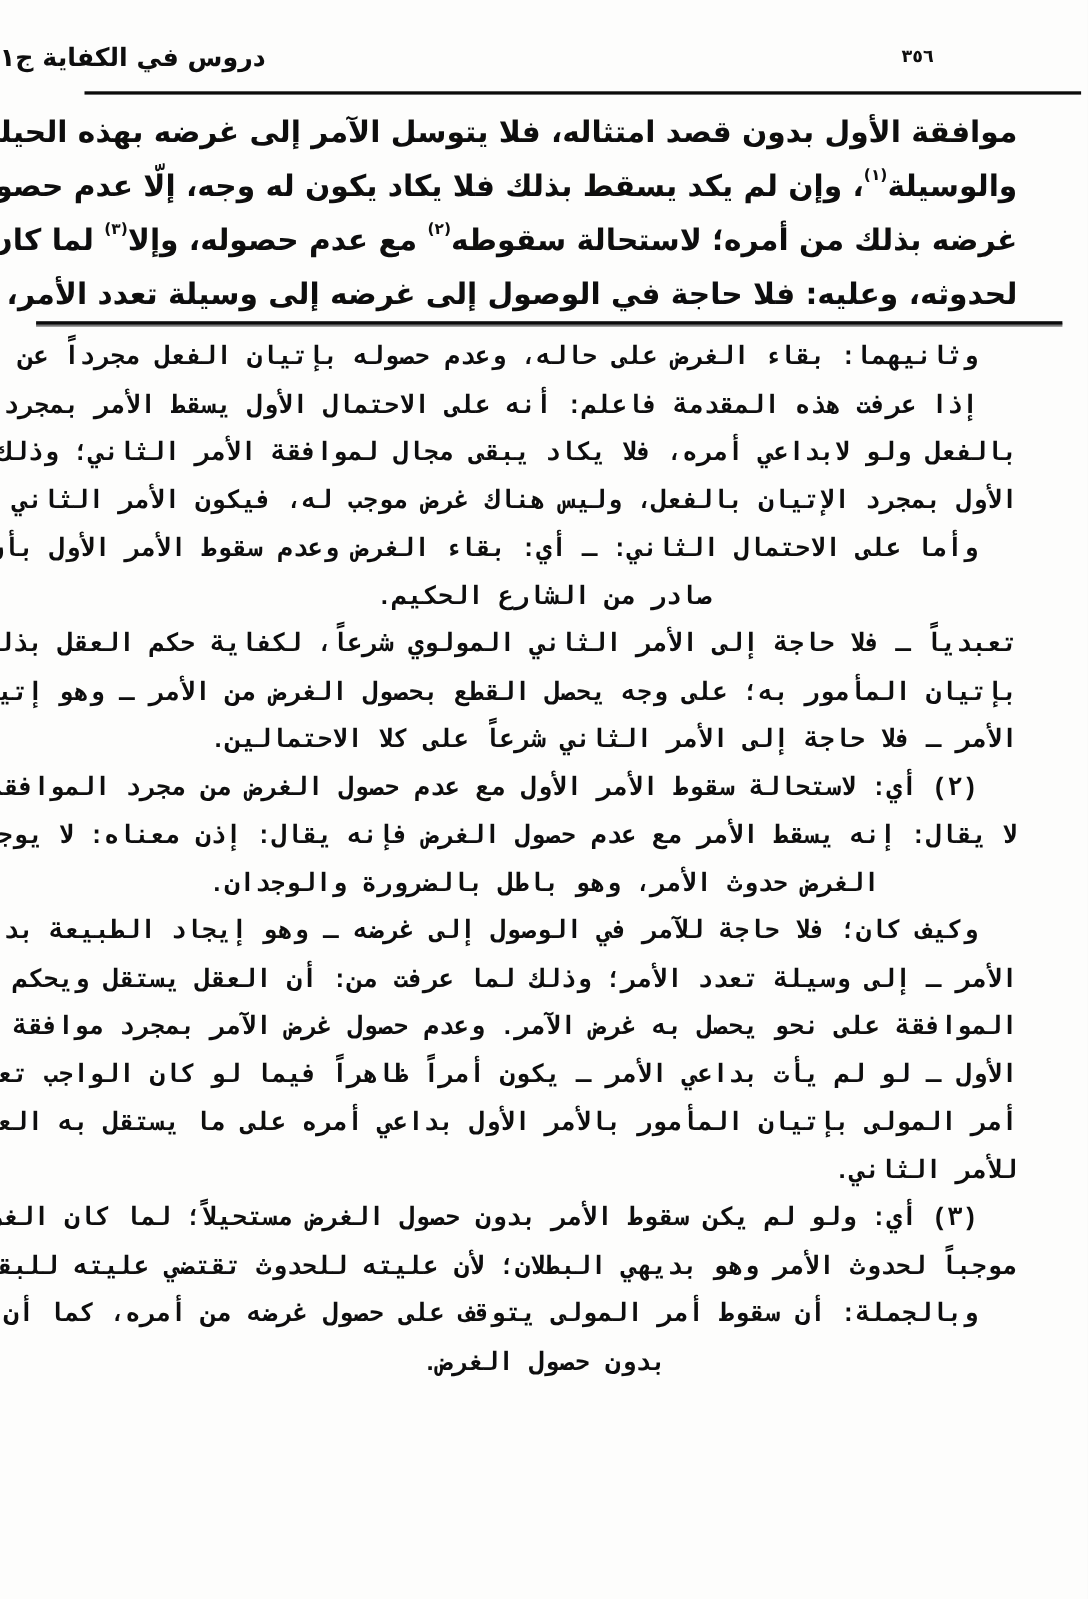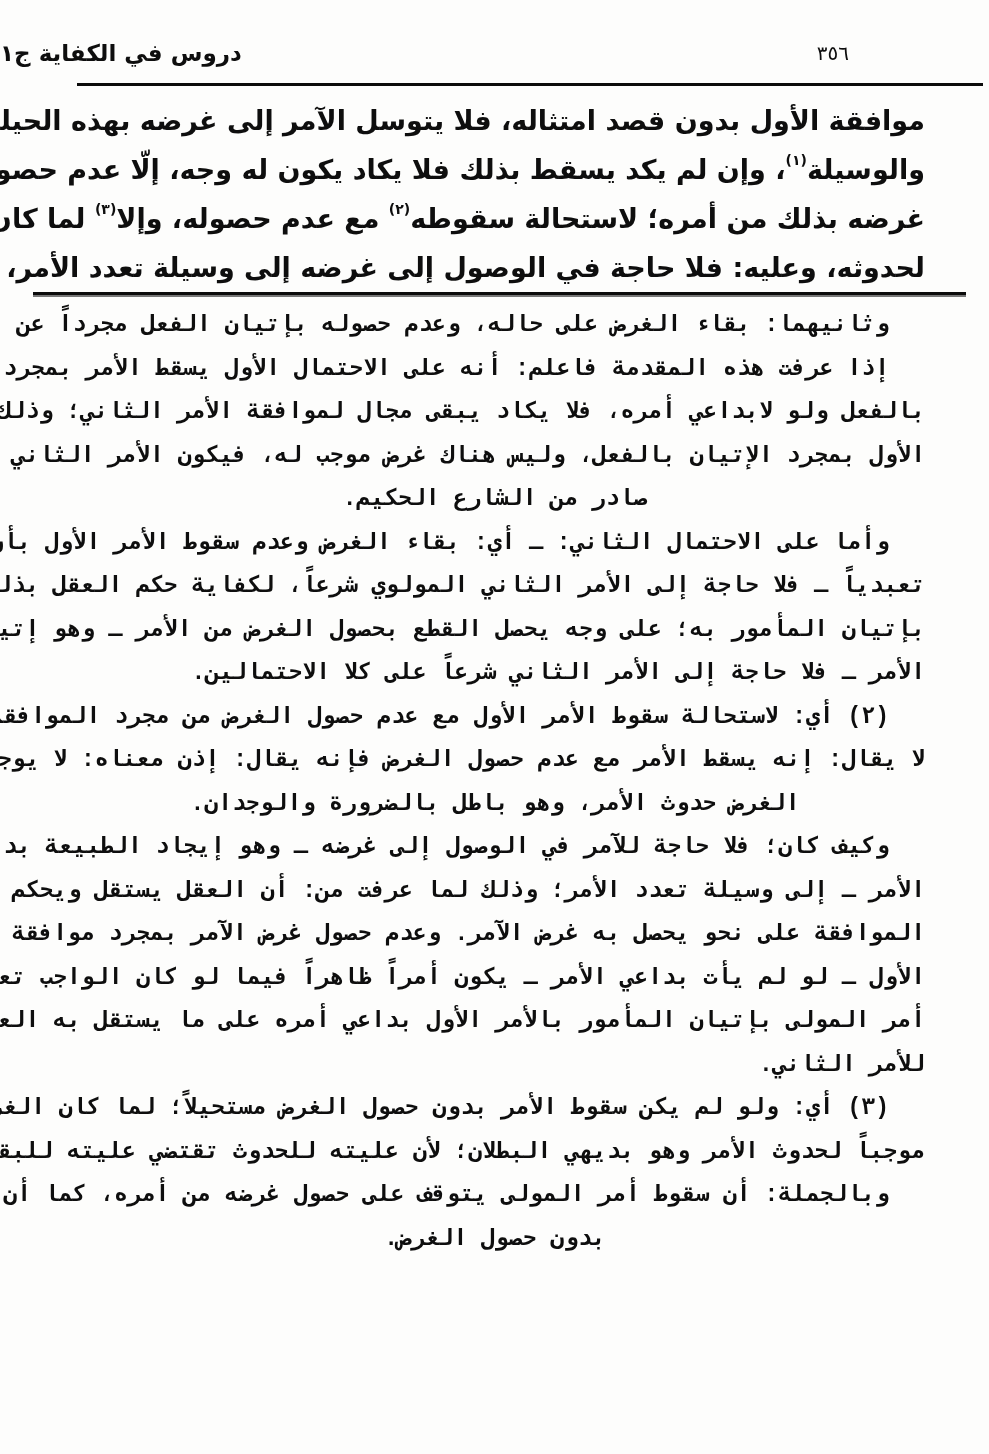--- a/index.html
+++ b/index.html
@@ -28,22 +28,22 @@
     left: 0; right: 0;
     text-align: left;
     font-size: 23px;
     font-weight: bold;
     letter-spacing: 0.5px;
   }
   .page-number {
     position: absolute;
     top: 1px;
     right: 140px;
-    font-size: 20px;
-    font-weight: normal;
+    font-size: 16px;
+    font-weight: bold;
     margin-left: 44px;
   }
   .rule-header {
     position: absolute;
     top: 83px;
     left: 77px;
     right: 6px;
     height: 3px;
     background: #0b0b0b;
   }
@@ -119,22 +119,22 @@
     </div>
 
   <div class="rule-divider"></div>
 
   <div class="commentary">
 
   <div class="text-line align-full indent">وثانيهما: بقاء الغرض على حاله، وعدم حصوله بإتيان الفعل مجرداً عن قصد</div>
       <div class="text-line align-full indent">إذا عرفت هذه المقدمة فاعلم: أنه على الاحتمال الأول يسقط الأمر بمجرد الإتيان</div>
       <div class="text-line align-full">بالفعل ولو لابداعي أمره، فلا يكاد يبقى مجال لموافقة الأمر الثاني؛ وذلك لسقوط الأمر</div>
       <div class="text-line align-full">الأول بمجرد الإتيان بالفعل، وليس هناك غرض موجب له، فيكون الأمر الثاني لغواً غير</div>
+      <div class="text-line align-full indent">وأما على الاحتمال الثاني: ـ أي: بقاء الغرض وعدم سقوط الأمر الأول بأن يكون</div>
       <div class="text-line align-center">صادر من الشارع الحكيم.</div>
-      <div class="text-line align-full indent">وأما على الاحتمال الثاني: ـ أي: بقاء الغرض وعدم سقوط الأمر الأول بأن يكون</div>
       <div class="text-line align-full">تعبدياً ـ فلا حاجة إلى الأمر الثاني المولوي شرعاً، لكفاية حكم العقل بذلك بأنه يستقل</div>
       <div class="text-line align-full">بإتيان المأمور به؛ على وجه يحصل القطع بحصول الغرض من الأمر ـ وهو إتيانه بداعي</div>
       <div class="text-line align-right">الأمر ـ فلا حاجة إلى الأمر الثاني شرعاً على كلا الاحتمالين.</div>
       <div class="text-line align-right indent">(٢) أي: لاستحالة سقوط الأمر الأول مع عدم حصول الغرض من مجرد الموافقة.</div>
       <div class="text-line align-full">لا يقال: إنه يسقط الأمر مع عدم حصول الغرض فإنه يقال: إذن معناه: لا يوجب</div>
       <div class="text-line align-center">الغرض حدوث الأمر، وهو باطل بالضرورة والوجدان.</div>
       <div class="text-line align-full indent">وكيف كان؛ فلا حاجة للآمر في الوصول إلى غرضه ـ وهو إيجاد الطبيعة بداعي</div>
       <div class="text-line align-full">الأمر ـ إلى وسيلة تعدد الأمر؛ وذلك لما عرفت من: أن العقل يستقل ويحكم بوجوب</div>
       <div class="text-line align-full">الموافقة على نحو يحصل به غرض الآمر. وعدم حصول غرض الآمر بمجرد موافقة الأمر</div>
       <div class="text-line align-full">الأول ـ لو لم يأت بداعي الأمر ـ يكون أمراً ظاهراً فيما لو كان الواجب تعبدياً. ويسقط</div>

